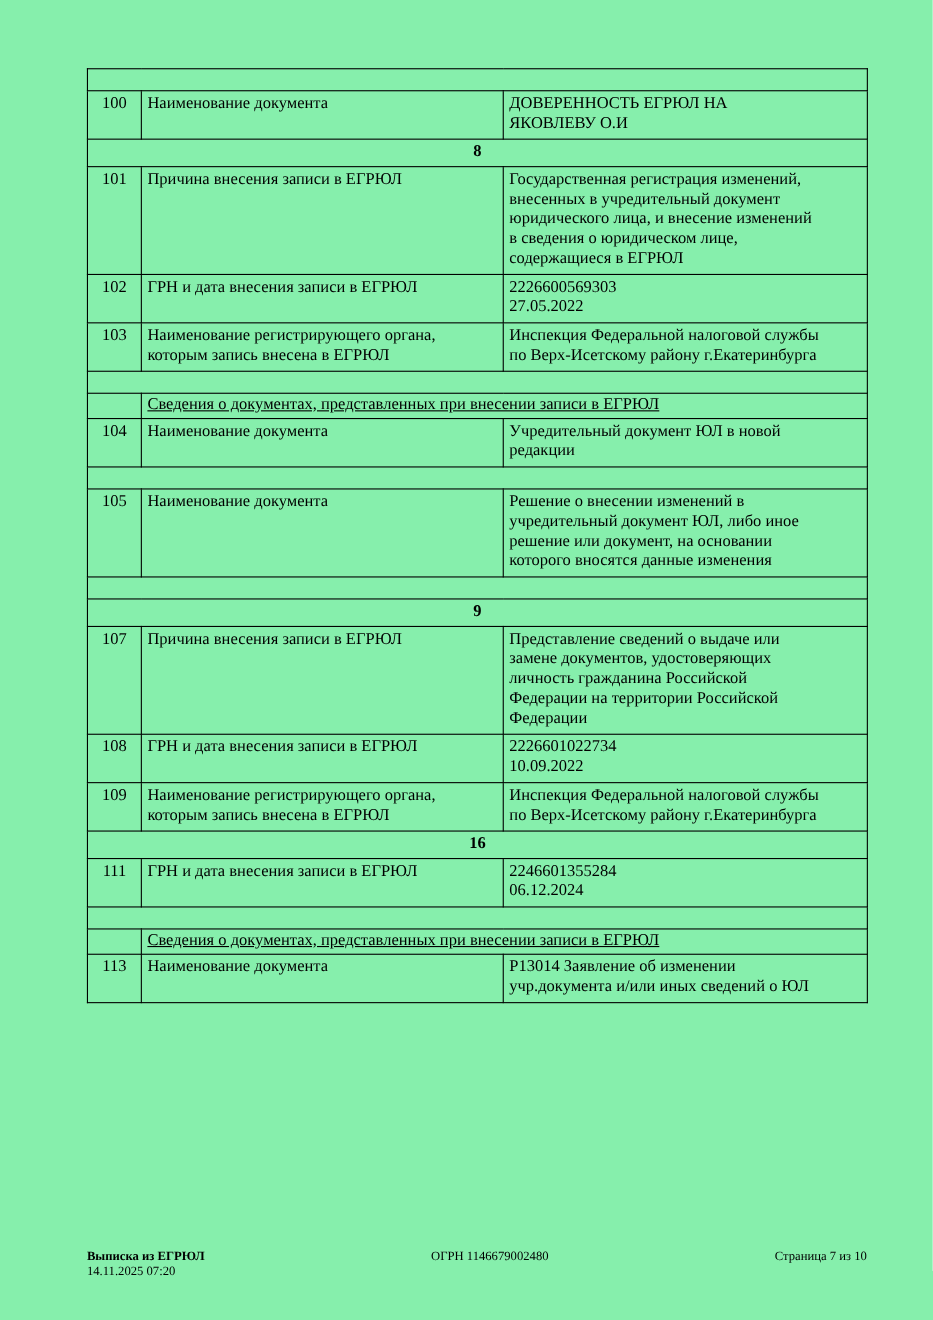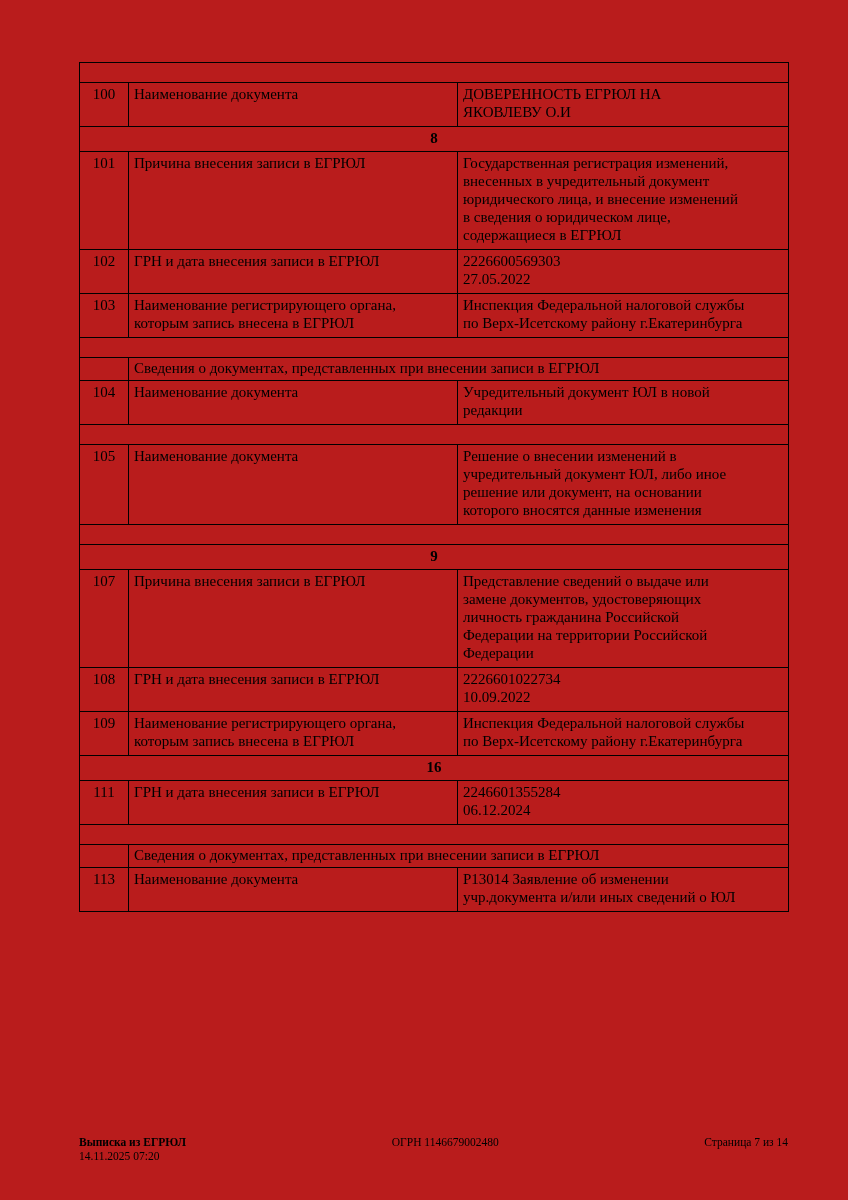--- a/index.html
+++ b/index.html
@@ -4,21 +4,21 @@
 <style>
   html, body {
     margin: 0;
     padding: 0;
     background: #ffffff;
   }
   .page {
     position: relative;
     width: 848px;
     height: 1200px;
-    background: #b91c1c;
+    background: #86efac;
     font-family: "Liberation Serif", serif;
     color: #000000;
     overflow: hidden;
   }
   table.egrul {
     position: absolute;
     left: 79px;
     top: 62px;
     width: 709px;
     border-collapse: collapse;
@@ -47,20 +47,21 @@
   }
   tr.section td {
     text-align: center;
     font-weight: bold;
     padding: 2px 0 4px 0;
     white-space: normal;
   }
   tr.subheader td.sub-label {
     padding: 1px 5px 3px 5px;
     white-space: normal;
+    text-decoration: underline;
   }
   .footer {
     position: absolute;
     left: 79px;
     top: 1135px;
     width: 709px;
     display: flex;
     justify-content: space-between;
     font-size: 11.5px;
     line-height: 14px;
@@ -192,16 +193,16 @@
         </tr>
       </tbody>
   </table>
 
   <div class="footer">
     <div class="f-left">
       <div class="f-title">Выписка из ЕГРЮЛ</div>
       <div class="f-datetime">14.11.2025 07:20</div>
     </div>
     <div class="f-center">ОГРН 1146679002480</div>
-    <div class="f-right">Страница 7 из 14</div>
+    <div class="f-right">Страница 7 из 10</div>
   </div>
 
 </div>
 
 </body></html>

